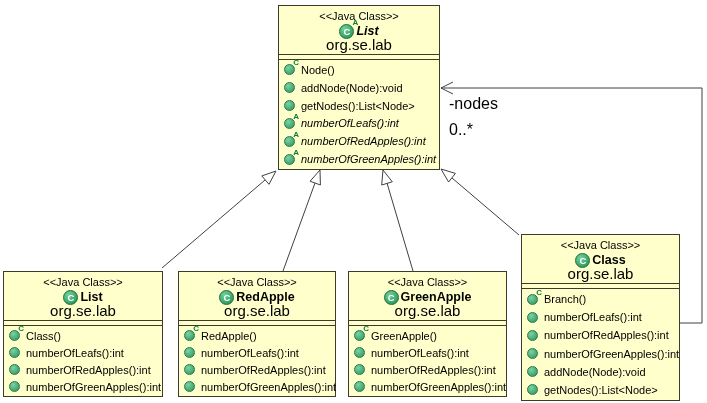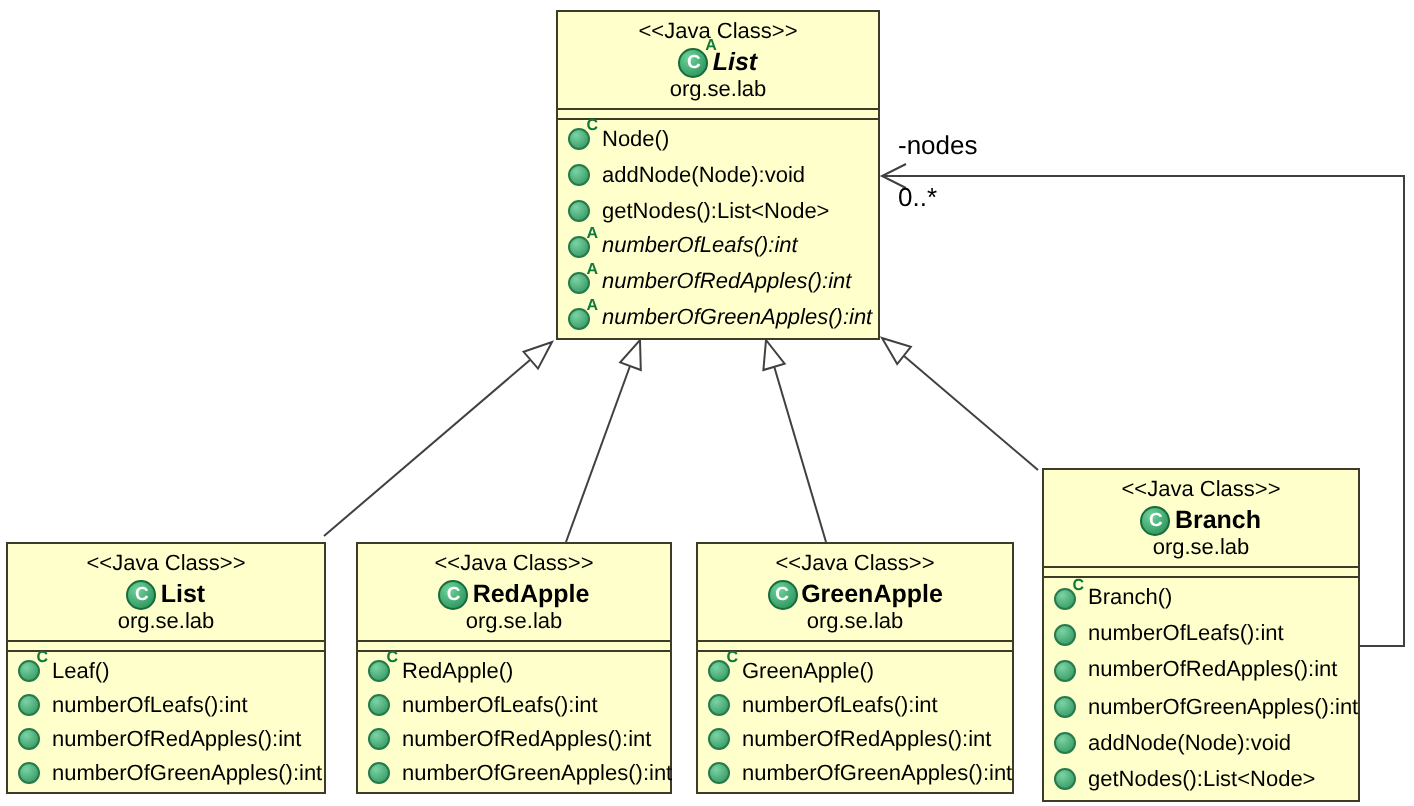--- a/index.html
+++ b/index.html
@@ -10,42 +10,42 @@
   svg.wires{position:absolute;left:0;top:0;z-index:0;}
   .classbox{
     position:absolute;z-index:1;box-sizing:border-box;
     background:#ffffcc;border:1px solid #3c3c28;
     display:flex;flex-direction:column;
   }
   .chead{flex:0 0 auto;text-align:center;padding-top:3px;}
   .stereo{font-size:11px;line-height:14px;}
   .cname{font-size:12.5px;font-weight:bold;line-height:16px;display:flex;justify-content:center;align-items:center;gap:2px;}
   .cname.abstract .nm{font-style:italic;}
-  .pkg{font-size:11px;line-height:12px;}
+  .pkg{font-size:15px;line-height:12px;}
   .attrs{flex:0 0 auto;height:4px;border-top:1px solid #3c3c28;border-bottom:1px solid #3c3c28;margin-top:3px;}
   .mrows{flex:1 1 auto;display:flex;flex-direction:column;padding:1px 0;}
   .mrow{flex:1 1 auto;display:flex;align-items:center;padding-left:5px;font-size:11px;white-space:nowrap;}
   .mrow.abstract .mtext{font-style:italic;}
   .mtext{margin-left:6px;text-align:center;}
   .cicon{
     position:relative;display:inline-block;width:13px;height:13px;border-radius:50%;
     background:radial-gradient(circle at 35% 30%, #6fd29b, #1f8a50);
     border:1px solid #176b3c;color:#fff;font-size:9.5px;font-weight:bold;
     line-height:13px;text-align:center;font-style:normal;flex:0 0 auto;
   }
   .micon{
     position:relative;display:inline-block;width:9px;height:9px;border-radius:50%;
     background:radial-gradient(circle at 35% 30%, #7bd3a4, #2c9158);
     border:1px solid #267a4c;flex:0 0 auto;font-style:normal;
   }
   .deco{
     position:absolute;top:-6px;right:-5px;color:#0e7a3a;
     font-size:8px;font-weight:bold;font-style:normal;line-height:8px;
   }
-  .wire-label{position:absolute;z-index:2;font-size:13px;line-height:13px;}
+  .wire-label{position:absolute;z-index:2;font-size:16px;line-height:13px;margin-top:31px;}
 </style>
 </head>
 <body>
 
 <div id="canvas">
 
   <svg class="wires" width="707" height="403" viewBox="0 0 707 403">
 
     <g>
       <line x1="162" y1="268" x2="265" y2="180" stroke="#404040" stroke-width="1"></line>
@@ -130,21 +130,21 @@
         <span class="nm">List</span>
       </div>
       <div class="pkg">org.se.lab</div>
     </div>
     <div class="attrs"></div>
     <div class="mrows">
         <div class="mrow">
           <span class="micon">
             <span class="deco">C</span>
           </span>
-          <span class="mtext">Leaf()</span>
+          <span class="mtext">Class()</span>
         </div>
         <div class="mrow">
           <span class="micon"></span>
           <span class="mtext">numberOfLeafs():int</span>
         </div>
         <div class="mrow">
           <span class="micon"></span>
           <span class="mtext">numberOfRedApples():int</span>
         </div>
         <div class="mrow">
@@ -216,21 +216,21 @@
           <span class="mtext">numberOfGreenApples():int</span>
         </div>
       </div>
   </div>
 
   <div class="classbox" style="left:521px;top:234px;width:159px;height:167px;">
     <div class="chead">
       <div class="stereo">&lt;&lt;Java Class&gt;&gt;</div>
       <div class="cname">
         <span class="cicon"><span>C</span></span>
-        <span class="nm">Branch</span>
+        <span class="nm">Class</span>
       </div>
       <div class="pkg">org.se.lab</div>
     </div>
     <div class="attrs"></div>
     <div class="mrows">
         <div class="mrow">
           <span class="micon">
             <span class="deco">C</span>
           </span>
           <span class="mtext">Branch()</span>

